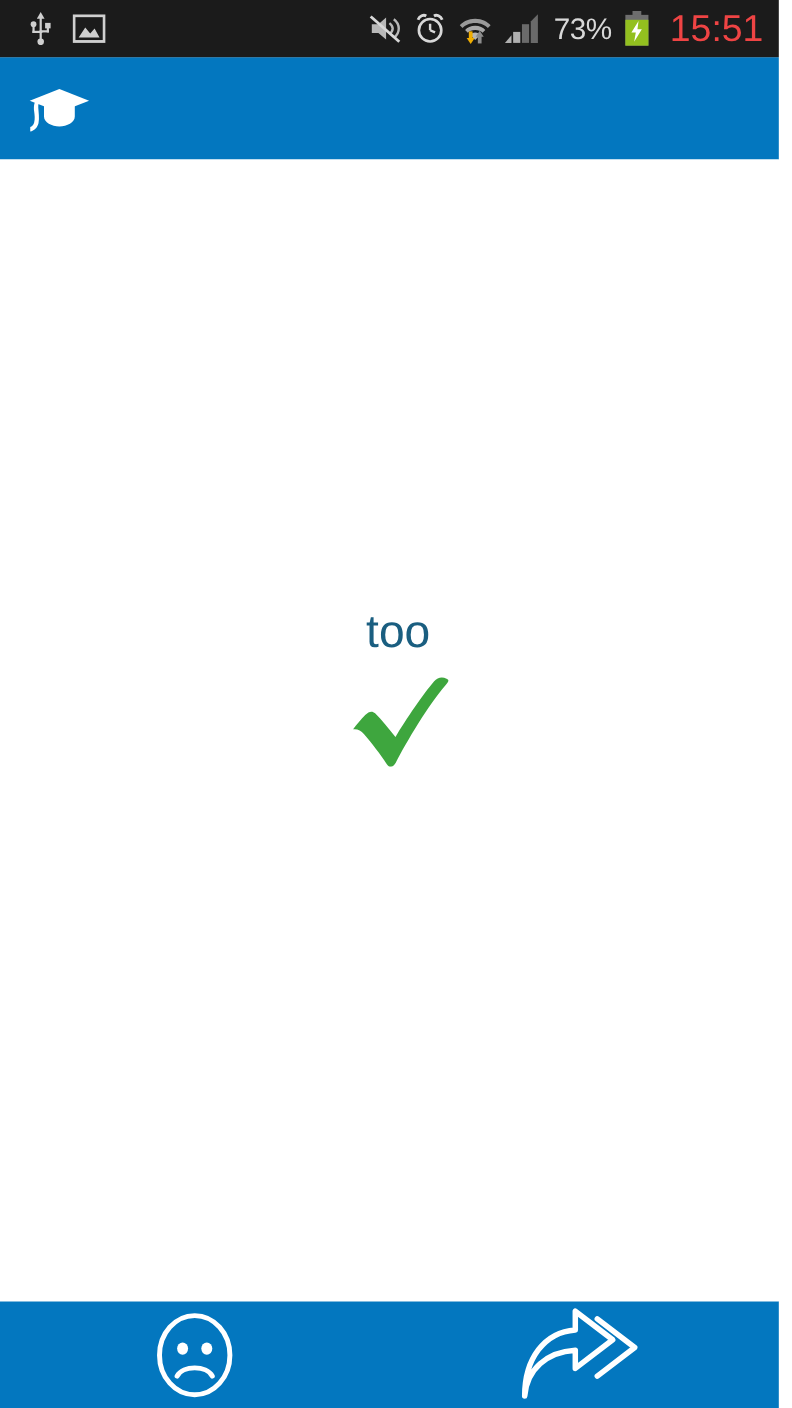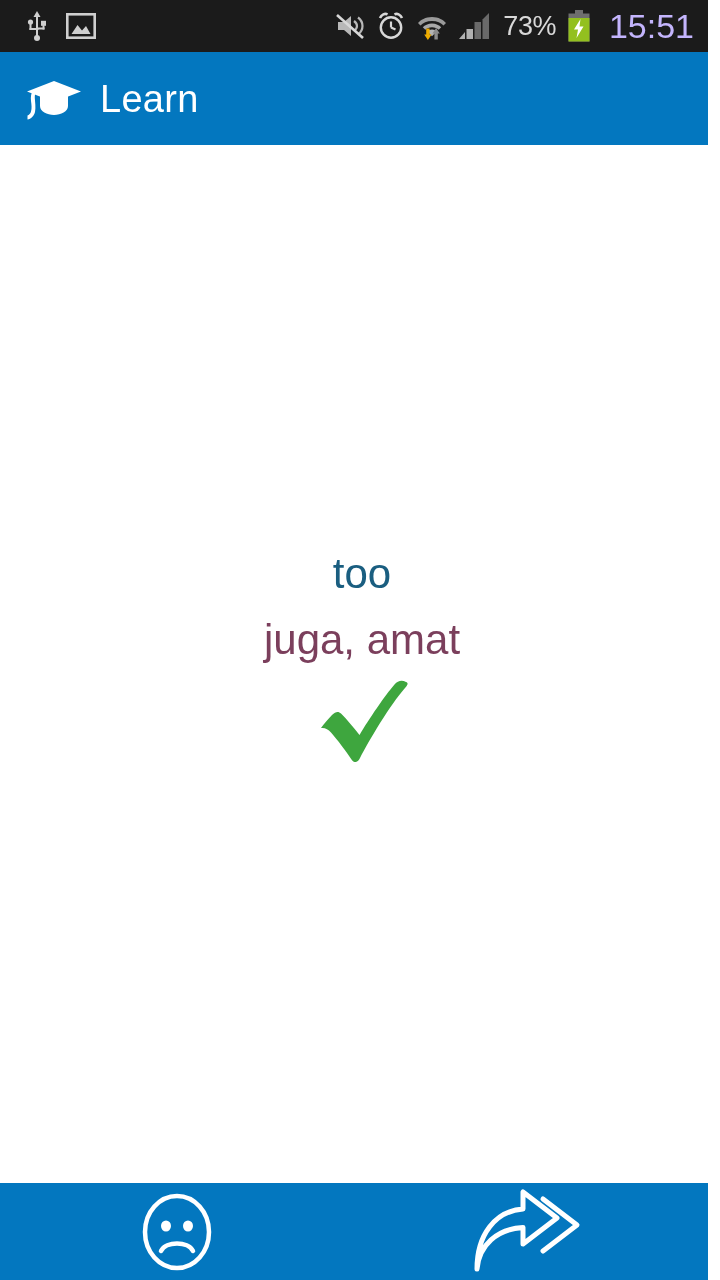--- a/index.html
+++ b/index.html
@@ -48,21 +48,21 @@
     line-height: 0;
   }
   #battery-pct {
     color: #d8d8d8;
     font-size: 27px;
     letter-spacing: -0.5px;
     line-height: 1;
     font-family: "Liberation Sans", sans-serif;
   }
   #clock {
-    color: #c4b5fd;
+    color: #ef4444;
     font-size: 34px;
     line-height: 1;
     letter-spacing: 0px;
     margin-left: 7px;
     font-family: "Liberation Sans", sans-serif;
   }
 
   
   #app-bar {
     flex: 0 0 93px;
@@ -235,27 +235,25 @@
   </div>
 
   <div id="app-bar">
     <span class="sb-icon">
       <svg width="56" height="44" viewBox="0 0 56 44">
         <polygon points="28,4 55,14.5 28,25 1,14.5" fill="#ffffff"></polygon>
         <path d="M14 18.5 L14 29 C14 34.5 21 38 28 38 C35 38 42 34.5 42 29 L42 18.5 L28 24 Z" fill="#ffffff"></path>
         <path d="M7.5 13 C5 15.5 4.5 20 5 24 C5.5 28 6 31 5 34.5 C4.5 36.5 3 38 1.5 38.5 L1.5 42.5 C5 42 8 39 9 35 C10 30.5 9 25 8.8 21 C8.7 18 9.2 15.5 10.5 14.2 Z" fill="#ffffff"></path>
       </svg>
     </span>
-    <span id="app-title">Learn</span>
   </div>
 
   <div id="content">
     <div id="card">
       <div id="term">too</div>
-      <div id="translation">juga, amat</div>
       <div id="result-mark">
         <svg width="96" height="84" viewBox="0 0 96 84">
           <path d="M92 4 C88 2 84 2.5 80.5 6.5 C71 17.5 55 41 45.5 57 C39.5 49.5 33 41.5 27 35.5 C24.5 33 21.5 33.5 18 37 C14 41 10 46 7 50 C11 49.5 14 51 17 54.5 C23.5 62 32 73 37.5 81.5 C40.5 86 44 84 46 80 C55 62.5 76 27 91 10 C94 6.5 94.5 5 92 4 Z" fill="#3ea63e"></path>
         </svg>
       </div>
     </div>
   </div>
 
   <div id="bottom-bar">
 

